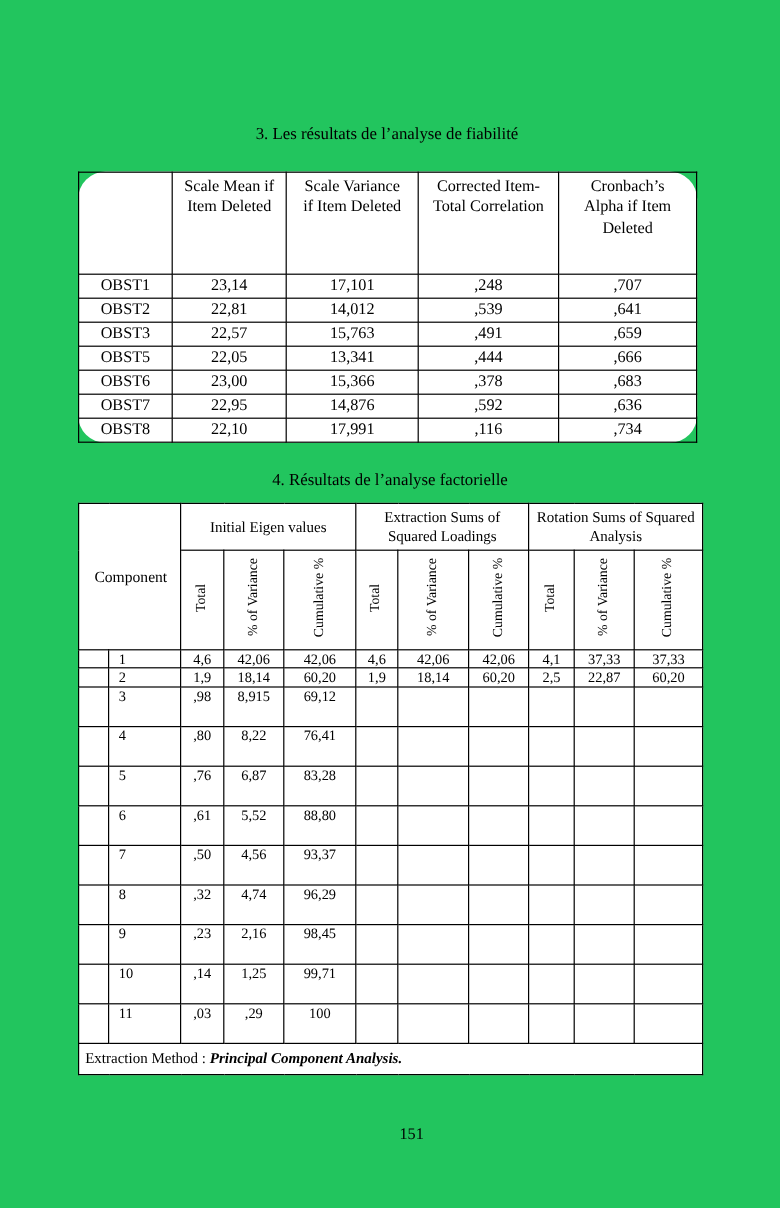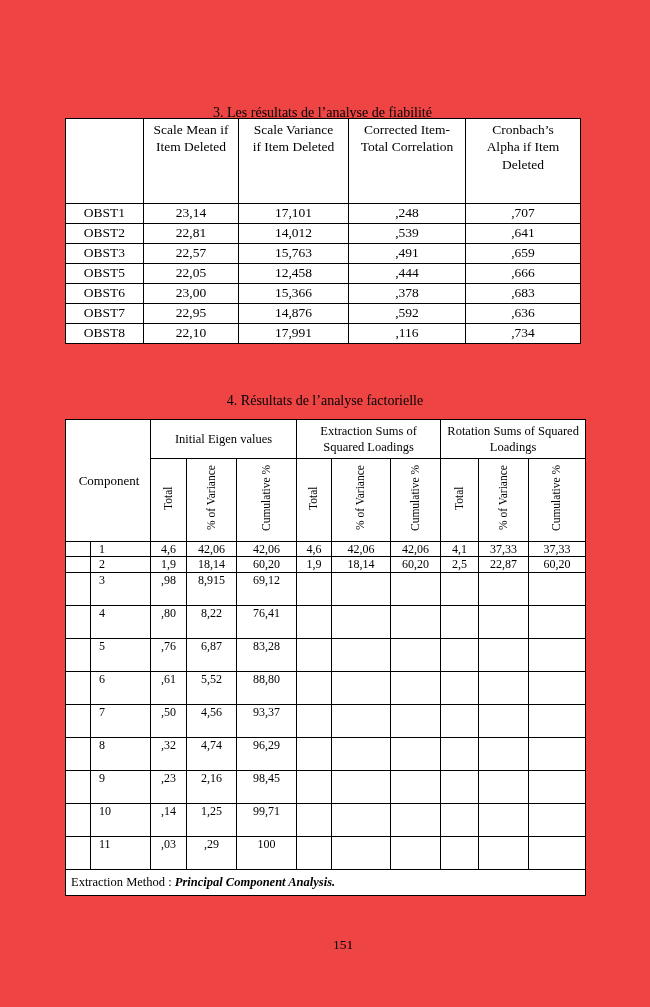--- a/index.html
+++ b/index.html
@@ -1,30 +1,30 @@
 <!DOCTYPE html>
 <html><head>
 <meta charset="utf-8">
 <style>
   html, body { margin:0; padding:0; }
   body {
     width:650px; height:1007px; background:#ffffff; color:#000000;
     font-family:"Liberation Serif", serif; overflow:hidden;
   }
-  #page { position:relative; width:650px; height:1007px; background:#ef4444; }
+  #page { position:relative; width:650px; height:1007px; background:#22c55e; }
 
   .title { position:absolute; text-align:center; font-size:14px; }
   #title1 { left:65px; width:515px; top:105px; }
   #title2 { left:65px; width:520px; top:393px; }
 
   table { border-collapse:collapse; table-layout:fixed; position:absolute; background:#fff; }
   th, td { border:1px solid #000; font-weight:normal; overflow:hidden; }
 
   
-  #t1 { left:65px; top:118px; width:515px; font-size:13.5px; }
+  #t1 { left:65px; top:143px; width:515px; font-size:13.5px;border-radius:23px; }
   #t1 thead tr { height:85px; }
   #t1 th { vertical-align:top; text-align:center; padding:2px 9px; line-height:1.28; font-size:13.5px; }
   #t1 tbody tr { height:20px; }
   #t1 tbody td { text-align:center; padding:0 2px; line-height:1.2; }
 
   
   #t2 { left:65px; top:419px; width:520px; font-size:12px; }
   #t2 .group-h { height:36px; text-align:center; vertical-align:middle; line-height:1.3; font-size:12.5px; padding:1px 4px; }
   #t2 .component-h { text-align:center; vertical-align:middle; padding:2px 2px 2px 4px; font-size:13px; }
   #t2 .sub-row th { height:78px; vertical-align:middle; text-align:center; padding:2px 0; }
@@ -84,21 +84,21 @@
         <tr>
           <td>OBST3</td>
           <td>22,57</td>
           <td>15,763</td>
           <td>,491</td>
           <td>,659</td>
         </tr>
         <tr>
           <td>OBST5</td>
           <td>22,05</td>
-          <td>12,458</td>
+          <td>13,341</td>
           <td>,444</td>
           <td>,666</td>
         </tr>
         <tr>
           <td>OBST6</td>
           <td>23,00</td>
           <td>15,366</td>
           <td>,378</td>
           <td>,683</td>
         </tr>
@@ -133,21 +133,21 @@
         <col style="width:50px">
       <col style="width:38px">
         <col style="width:50px">
         <col style="width:57px">
     </colgroup>
     <thead>
       <tr>
         <th class="component-h" colspan="2" rowspan="2">Component</th>
         <th class="group-h" colspan="3">Initial Eigen values</th>
         <th class="group-h" colspan="3">Extraction Sums of Squared Loadings</th>
-        <th class="group-h" colspan="3">Rotation Sums of Squared Loadings</th>
+        <th class="group-h" colspan="3">Rotation Sums of Squared Analysis</th>
       </tr>
       <tr class="sub-row">
         <th><span class="vtext">Total</span></th>
         <th><span class="vtext">% of Variance</span></th>
         <th><span class="vtext">Cumulative %</span></th>
         <th><span class="vtext">Total</span></th>
         <th><span class="vtext">% of Variance</span></th>
         <th><span class="vtext">Cumulative %</span></th>
         <th><span class="vtext">Total</span></th>
         <th><span class="vtext">% of Variance</span></th>

